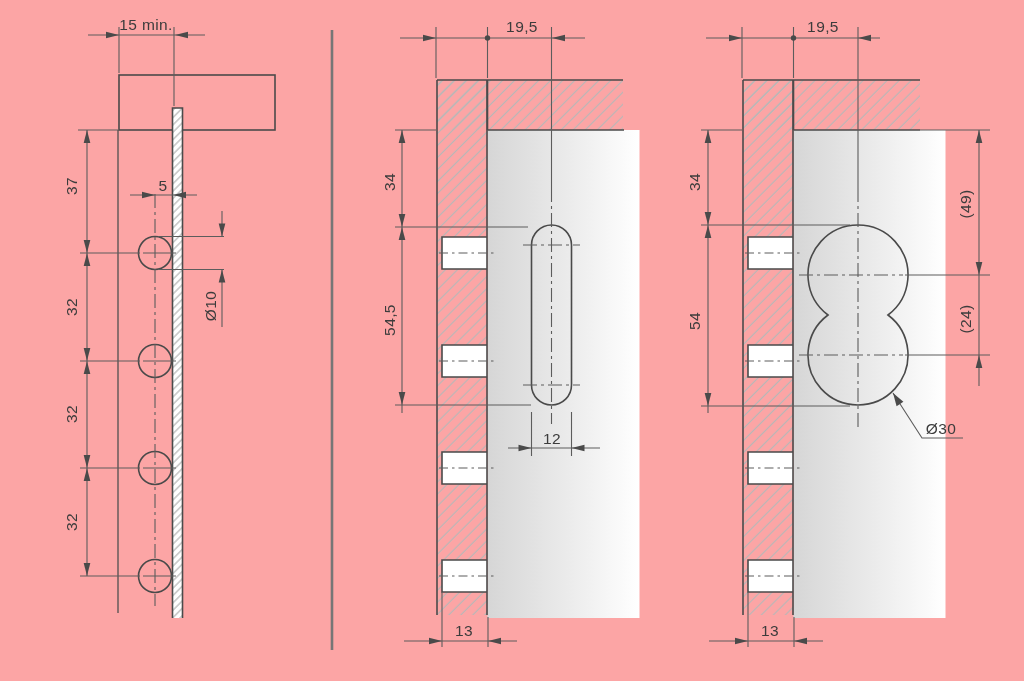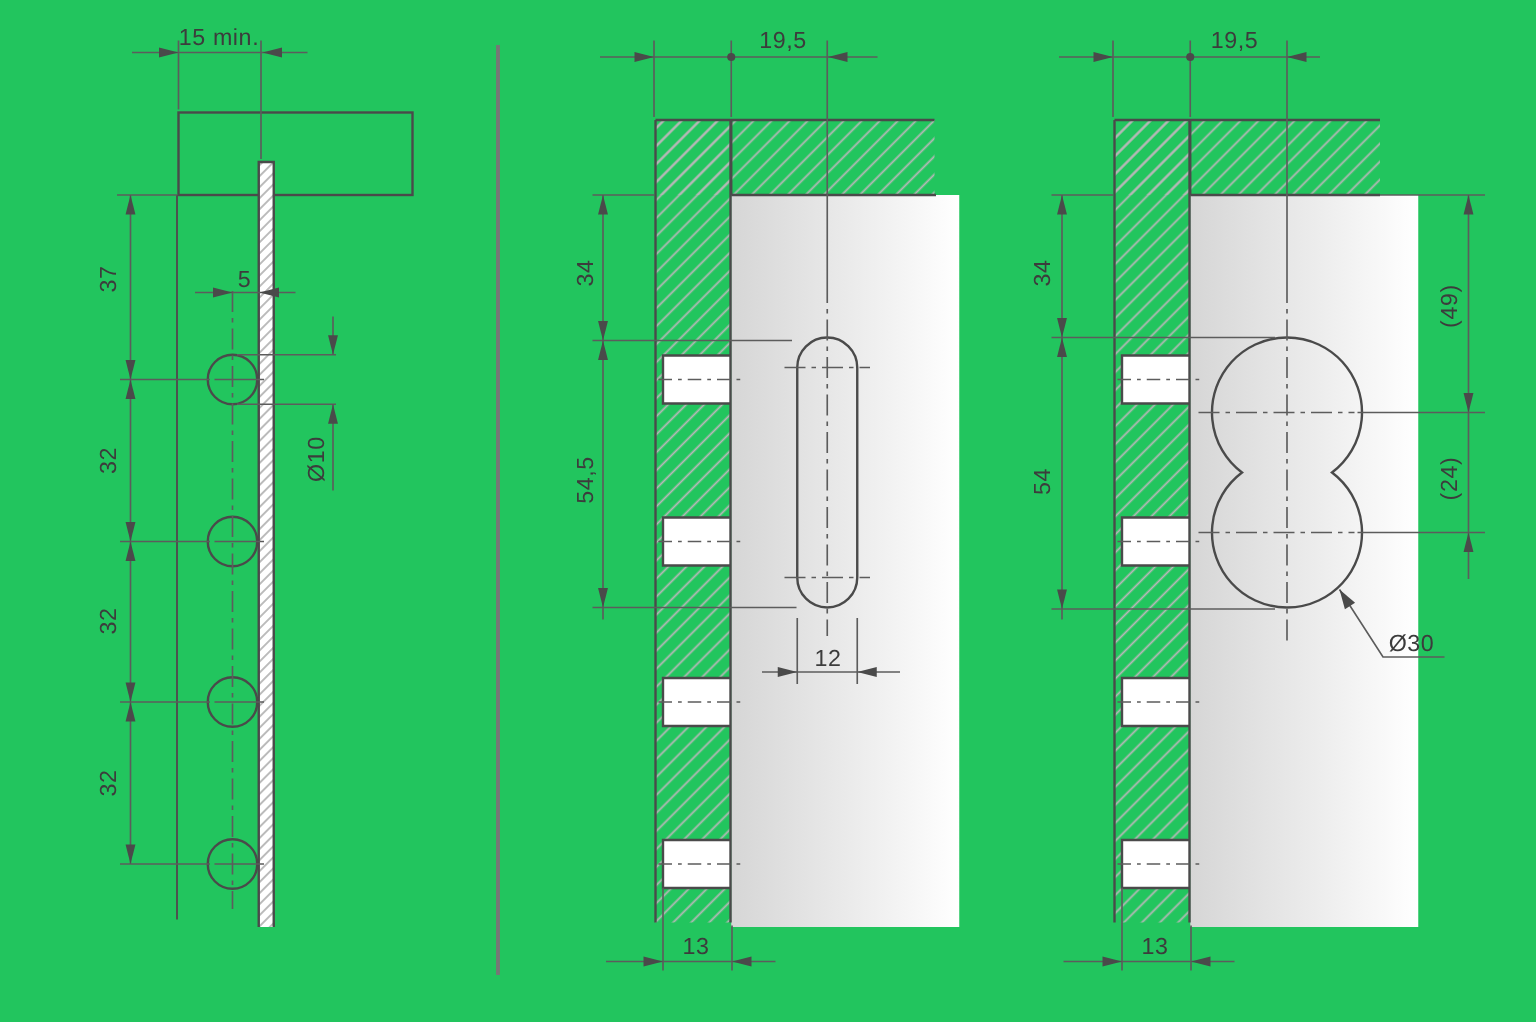--- a/index.html
+++ b/index.html
@@ -1,16 +1,16 @@
 <!DOCTYPE html>
 <html><head>
 <meta charset="utf-8">
 <style>
   html,body{margin:0;padding:0;background:#fff;}
-  .canvas{position:relative;width:1024px;height:681px;background:#22c55e;overflow:hidden;}
+  .canvas{position:relative;width:1024px;height:681px;background:#fca5a5;overflow:hidden;}
   svg{display:block;}
   .t{font-family:"Liberation Sans",sans-serif;font-size:15.5px;fill:#3c3c3c;text-anchor:middle;letter-spacing:0.4px;}
   .obj{stroke:#4a4a4a;stroke-width:1.6;fill:none;stroke-linecap:butt;}
   .med{stroke:#4f4f4f;stroke-width:1.3;fill:none;}
   .thin{stroke:#5c5c5c;stroke-width:1.1;fill:none;}
   .cl{stroke:#5c5c5c;stroke-width:1.1;fill:none;stroke-dasharray:14 4 3 4;}
   .clh{stroke:#5c5c5c;stroke-width:1.1;fill:none;stroke-dasharray:9 4 2.5 4;}
   .arrow{fill:#4a4a4a;stroke:none;}
   .dot{fill:#4a4a4a;stroke:none;}
 </style>

